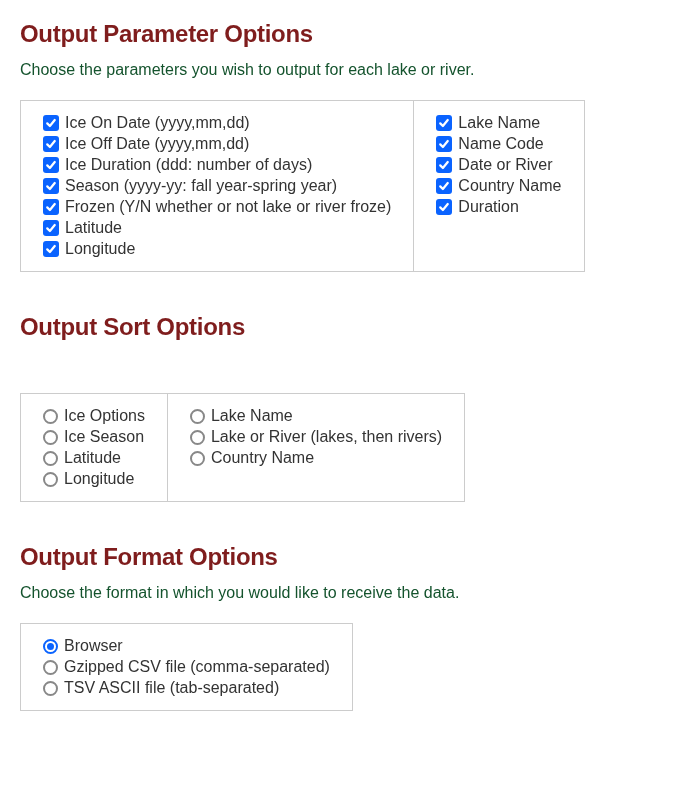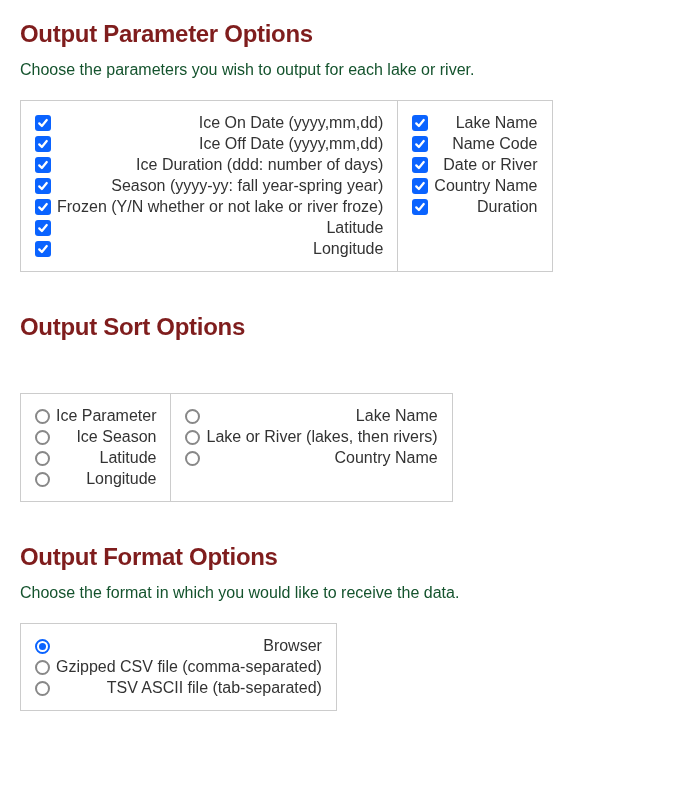--- a/index.html
+++ b/index.html
@@ -31,23 +31,22 @@
     }
     .opt-table td {
       border: 1px solid #ccc;
       padding: 10px 14px;
       vertical-align: top;
     }
     .opt-item {
       display: flex;
       align-items: center;
       gap: 6px;
-      margin: 3px 0;
+      margin: 3px 8px;
       white-space: nowrap;
-      justify-content: space-between;
     }
     .checkbox {
       width: 16px;
       height: 16px;
       border-radius: 3px;
       display: inline-flex;
       align-items: center;
       justify-content: center;
       flex-shrink: 0;
       cursor: pointer;
@@ -207,21 +206,21 @@
 <p class="desc">
   <br>
 </p>
 
 <table class="opt-table">
   <tbody>
       <tr>
     <td id="sort-col1">
           <div class="opt-item">
             <span class="radio"></span>
-            <span class="label">Ice Parameter</span>
+            <span class="label">Ice Options</span>
           </div>
           <div class="opt-item">
             <span class="radio"></span>
             <span class="label">Ice Season</span>
           </div>
           <div class="opt-item">
             <span class="radio"></span>
             <span class="label">Latitude</span>
           </div>
           <div class="opt-item">

